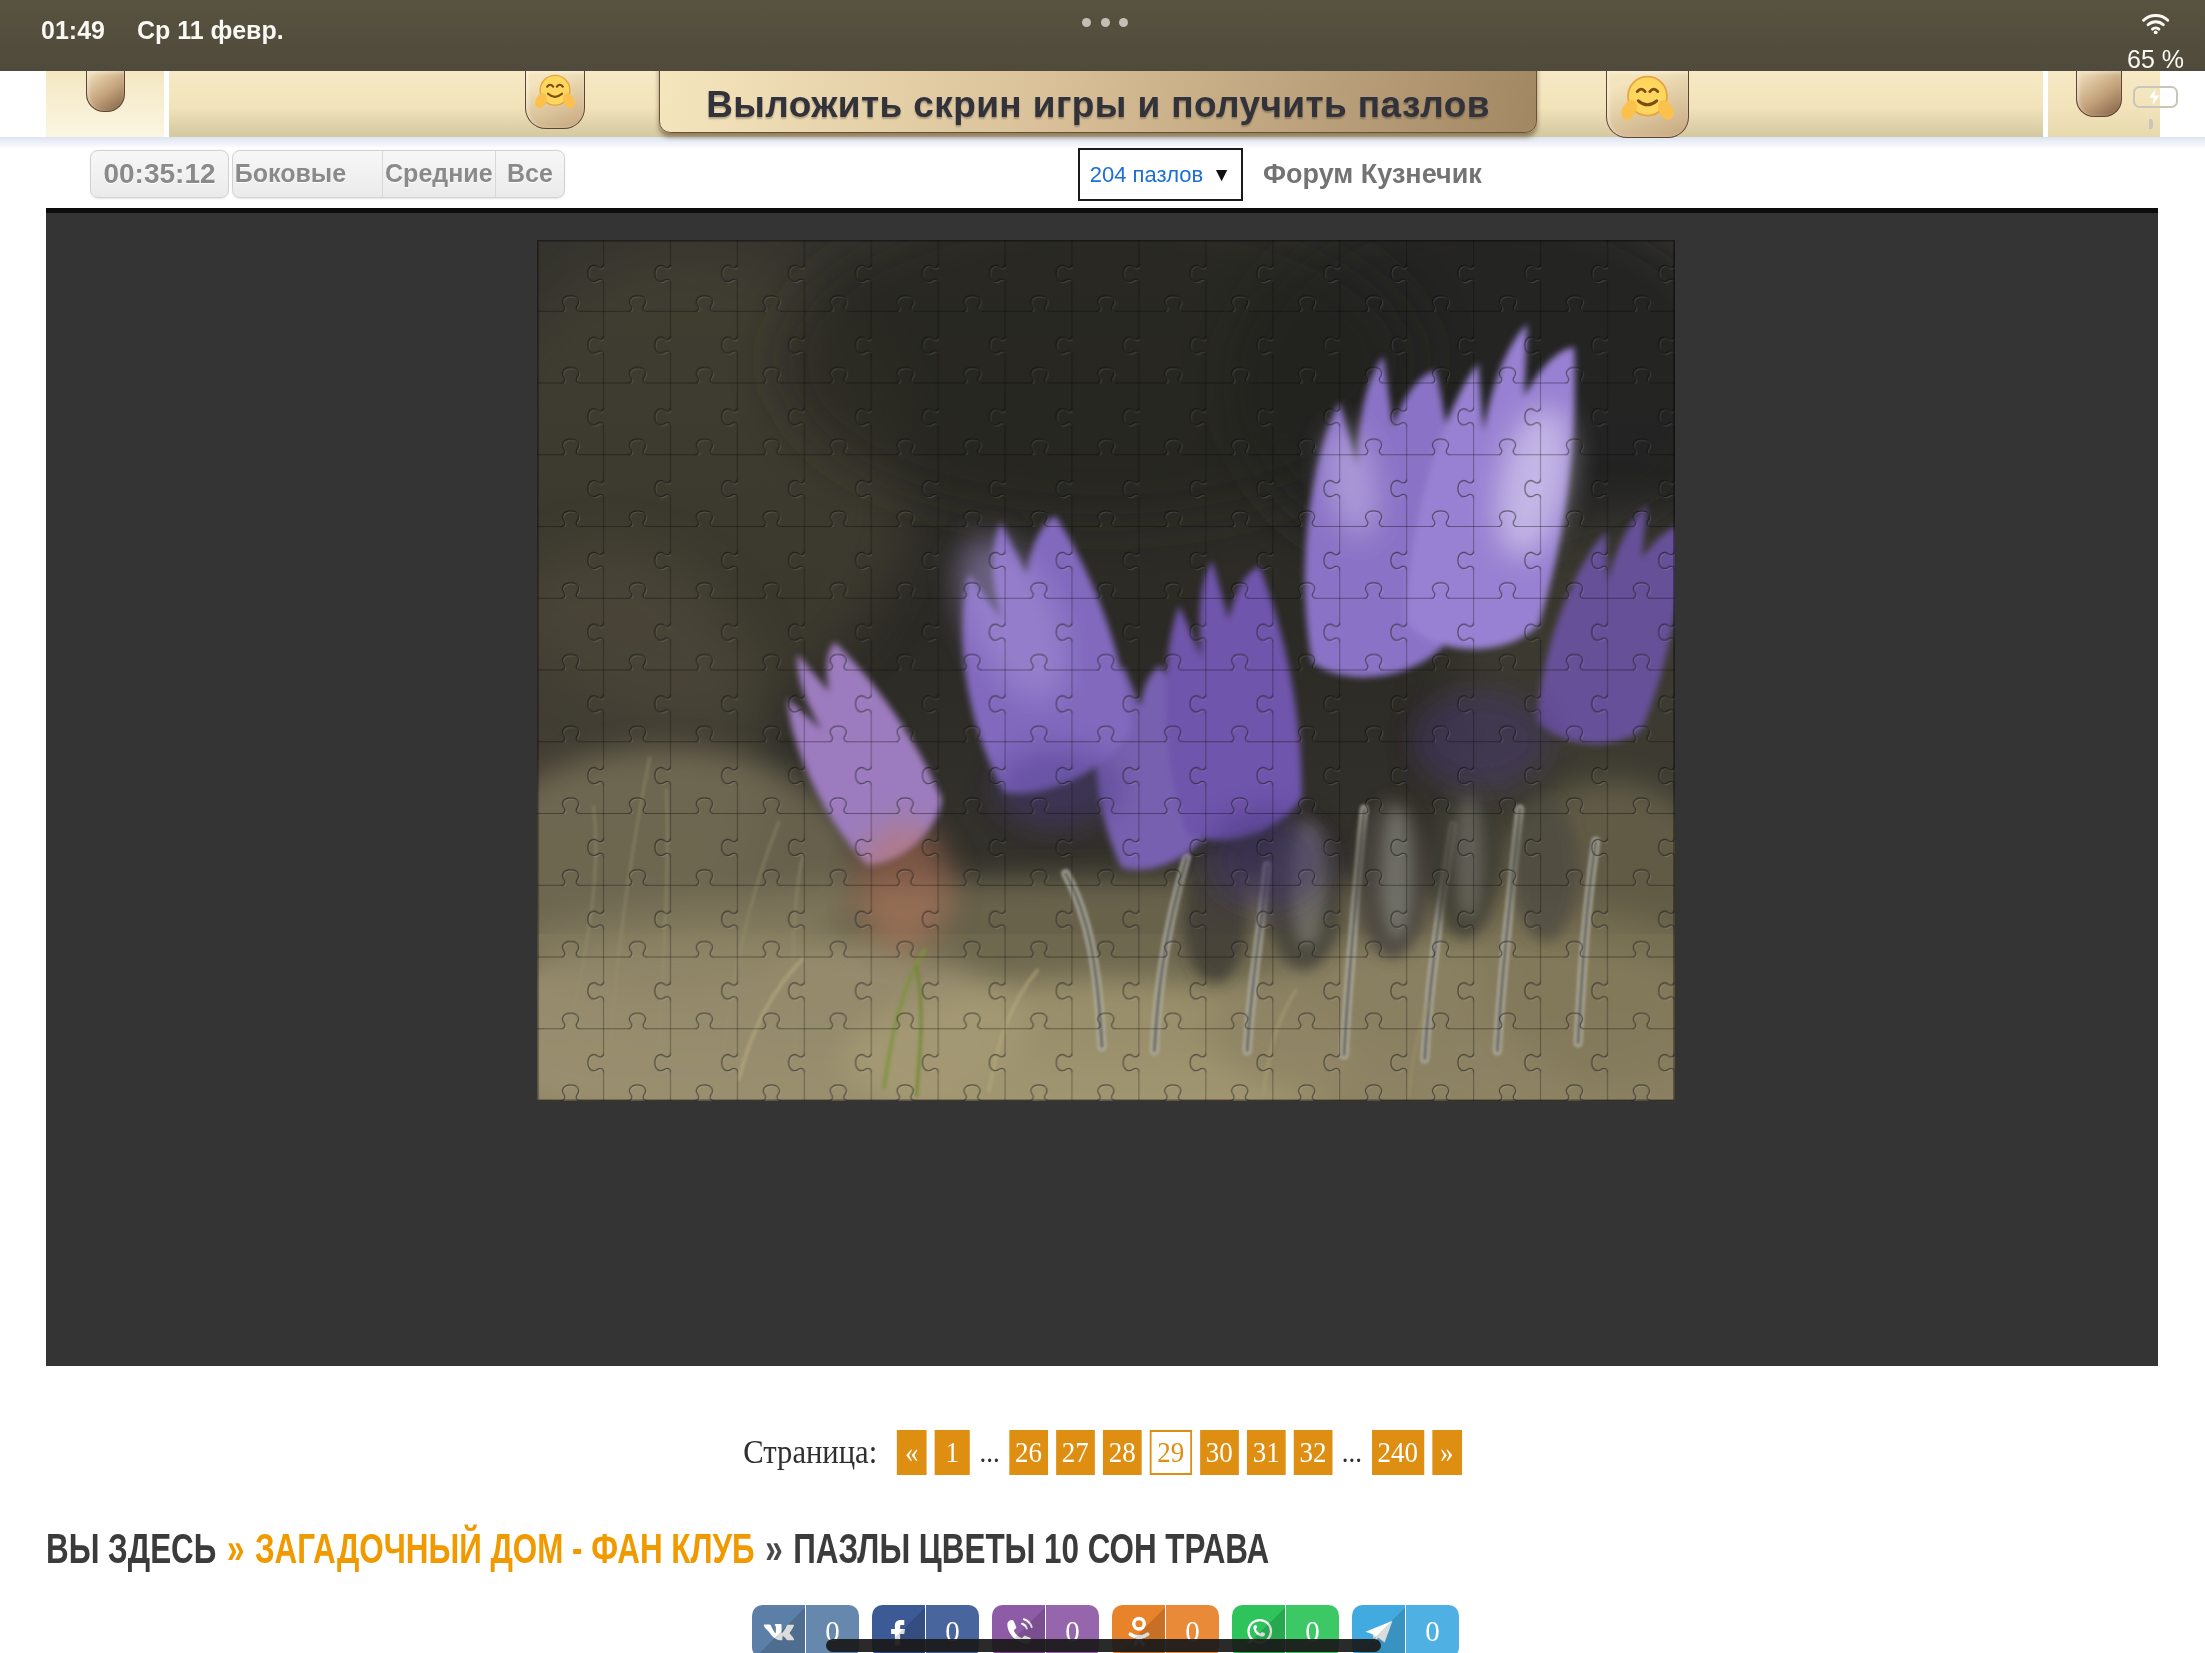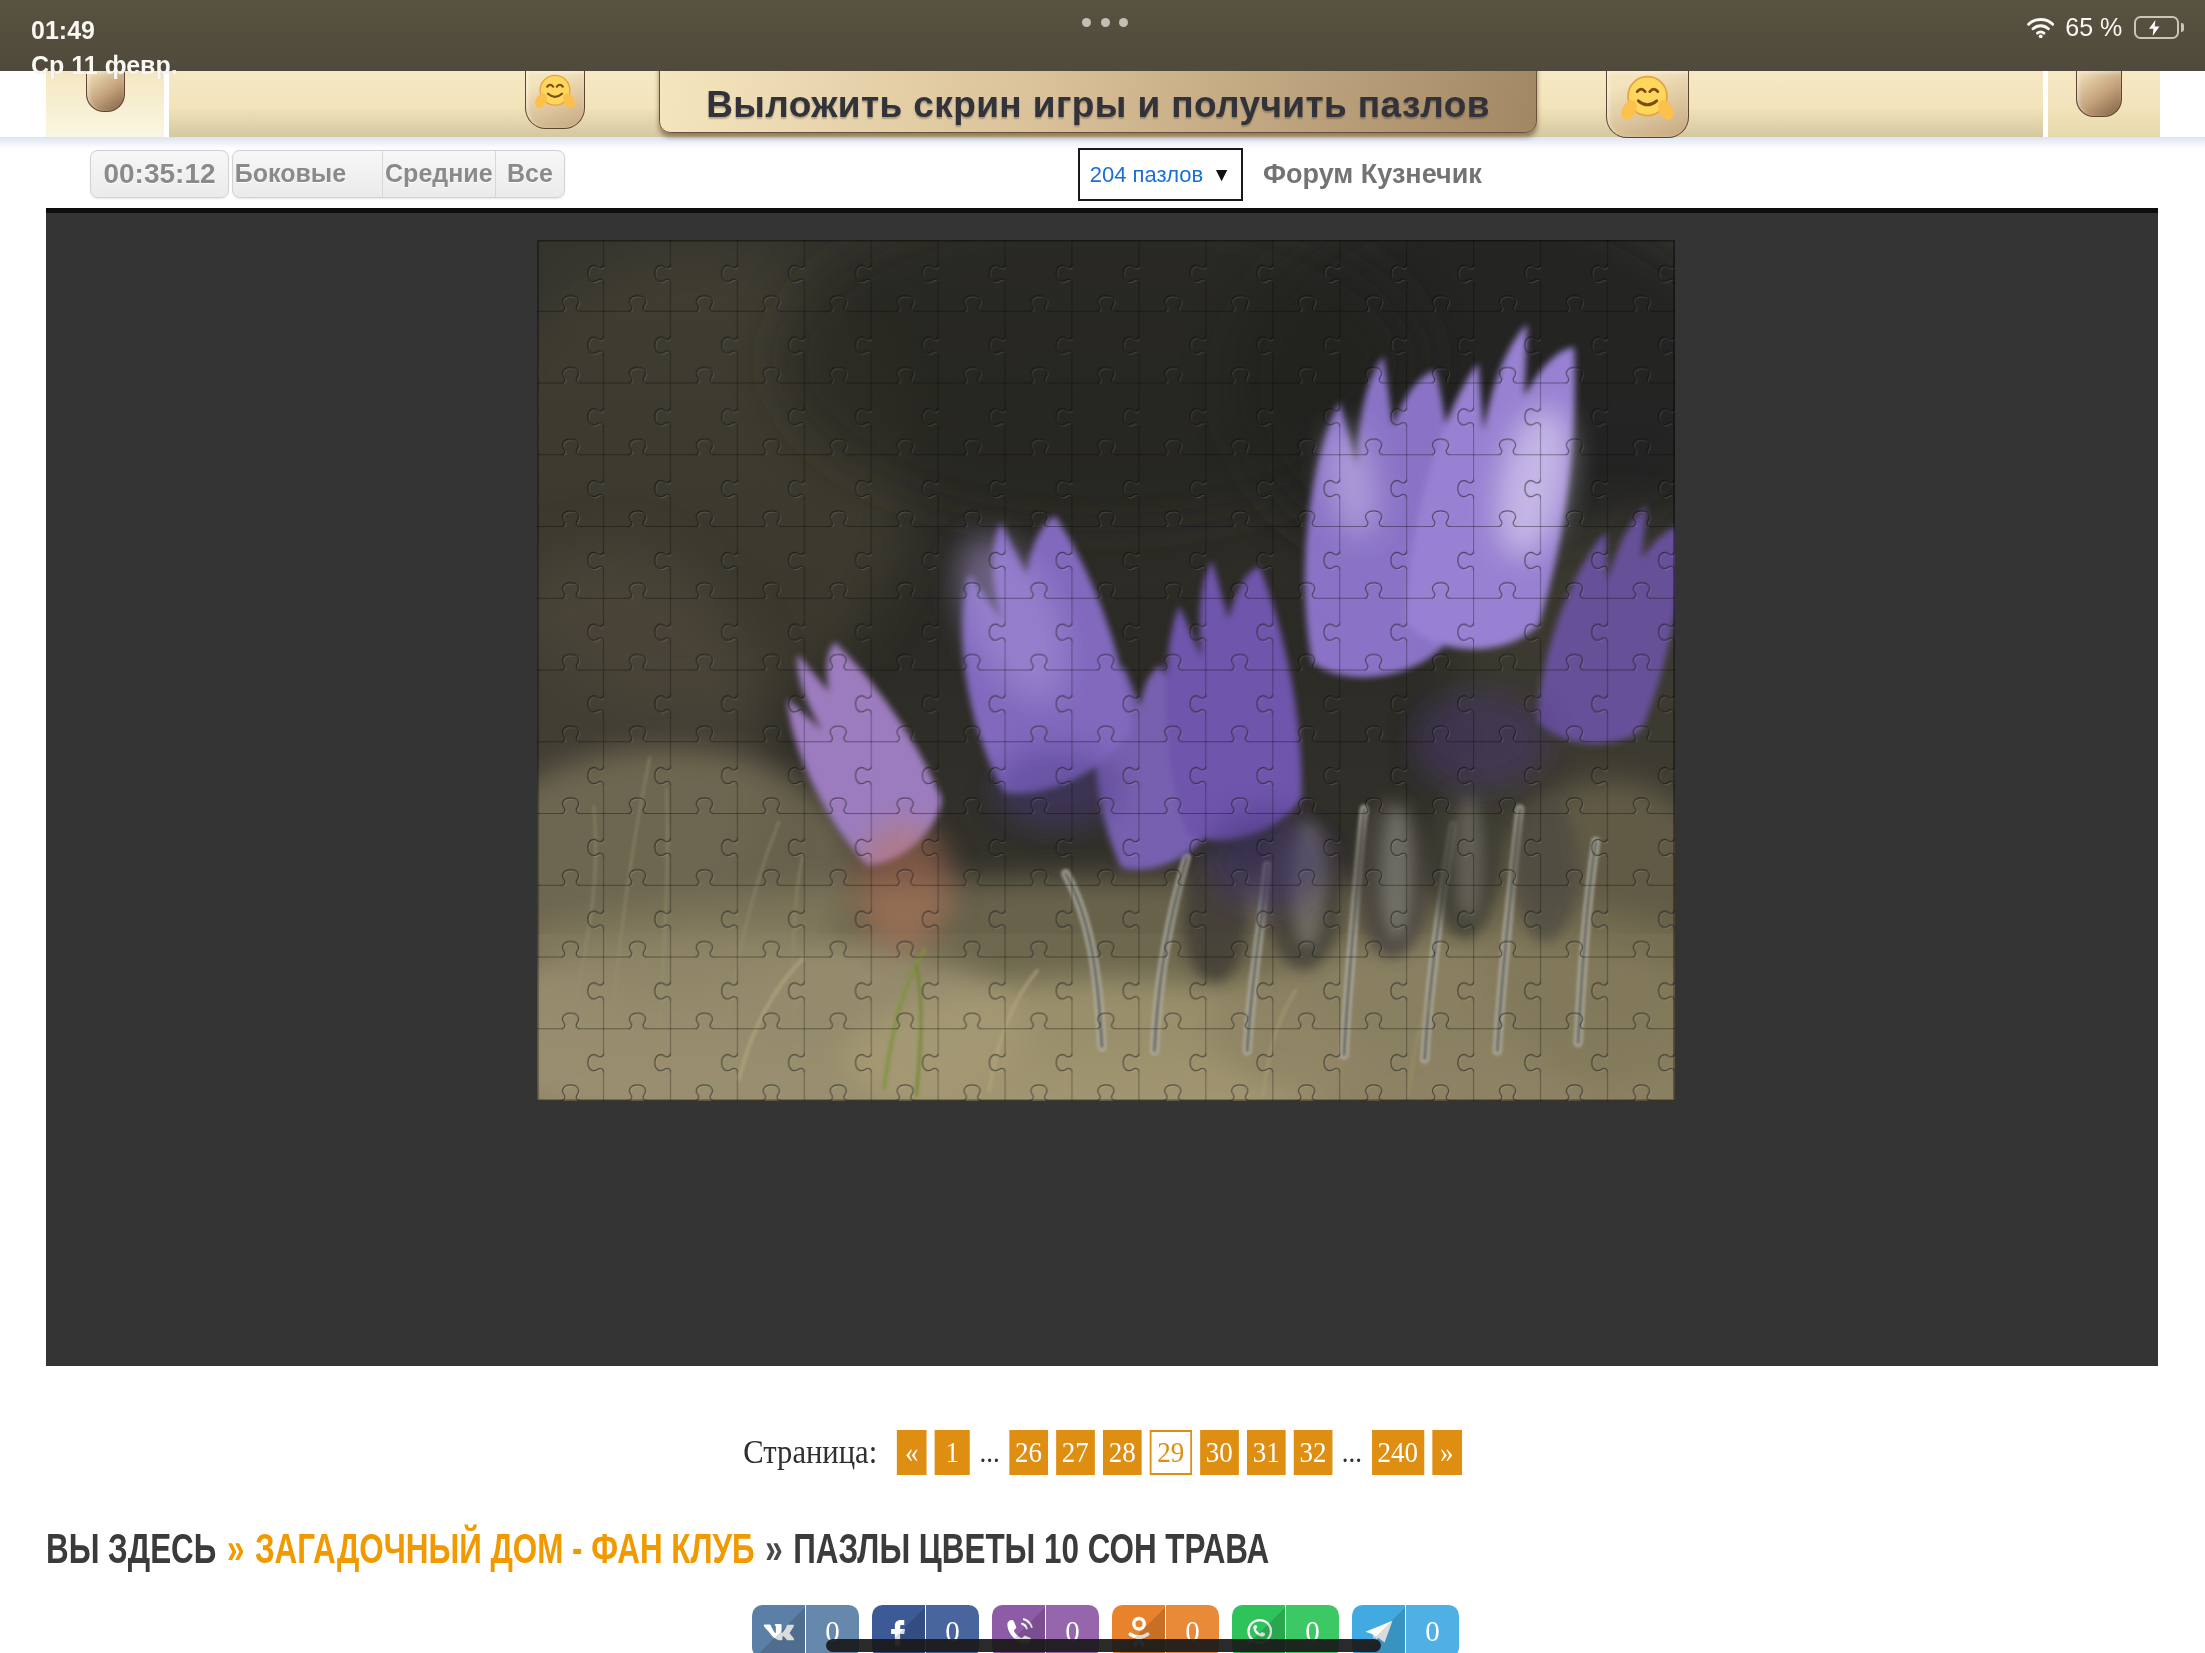--- a/index.html
+++ b/index.html
@@ -2,26 +2,26 @@
 <html style="font-size:13px"><head>
 <meta charset="utf-8">
 <style>
   html,body{margin:0;padding:0;background:#fff;}
   #screen{position:relative;width:2205px;height:1653px;background:#fff;overflow:hidden;
           font-family:"Liberation Sans",sans-serif;}
 
   
   .statusbar{position:absolute;left:0;top:0;width:2205px;height:71px;
              background:linear-gradient(#585240,#4f4a3b);z-index:30;color:#faf8f3;}
-  .sb-left{position:absolute;left:31px;top:16px;display:flex;gap:6px;font-size:25px;font-weight:600;
-           text-shadow:0 0 0.8px rgba(0,0,0,.2);flex-direction:column;}
+  .sb-left{position:absolute;left:41px;top:16px;display:flex;gap:32px;font-size:25px;font-weight:600;
+           text-shadow:0 0 0.8px rgba(0,0,0,.2);}
   .sb-dots{position:absolute;left:1082px;top:18px;display:flex;gap:9.7px;}
   .sb-dots i{width:9px;height:9px;border-radius:50%;background:#c3bfb4;}
   .sb-url{position:absolute;left:0;top:39px;width:100%;text-align:center;font-size:25px;color:#f1efe9;}
-  .sb-right{position:absolute;right:21px;top:13px;display:flex;align-items:center;gap:11.3px;}
+  .sb-right{position:absolute;right:21px;top:13px;display:flex;align-items:center;gap:11.3px;flex-direction:column;}
   .sb-pct{font-size:25px;font-weight:400;}
   .batt{position:relative;width:45px;height:22.6px;border:2.4px solid #c9c5ba;border-radius:6.5px;padding:1.6px;box-sizing:border-box;}
   .batt-fill{width:100%;height:100%;background:#3bd158;border-radius:2.4px;}
   .batt-bolt{position:absolute;left:13.7px;top:1.6px;}
   .batt-tip{width:3.2px;height:9.7px;background:#c9c5ba;border-radius:0 2.4px 2.4px 0;margin-left:-9px;}
 
   
   .banner{position:absolute;left:46px;top:71px;width:2114px;height:66px;}
   .ban-sec{position:absolute;top:0;height:66px;background:linear-gradient(180deg,#f6e9c5 0%,#f2e3ba 55%,#e7d9ae 100%);}
   .ban-sec.left{left:0;width:118px;background:linear-gradient(180deg,#f4e7c2,#fbf6e3);}

